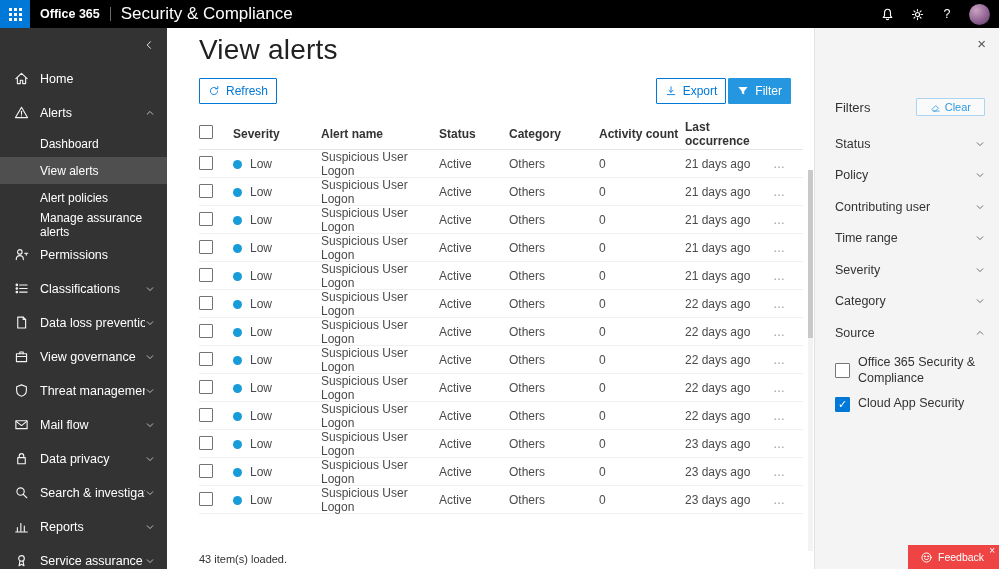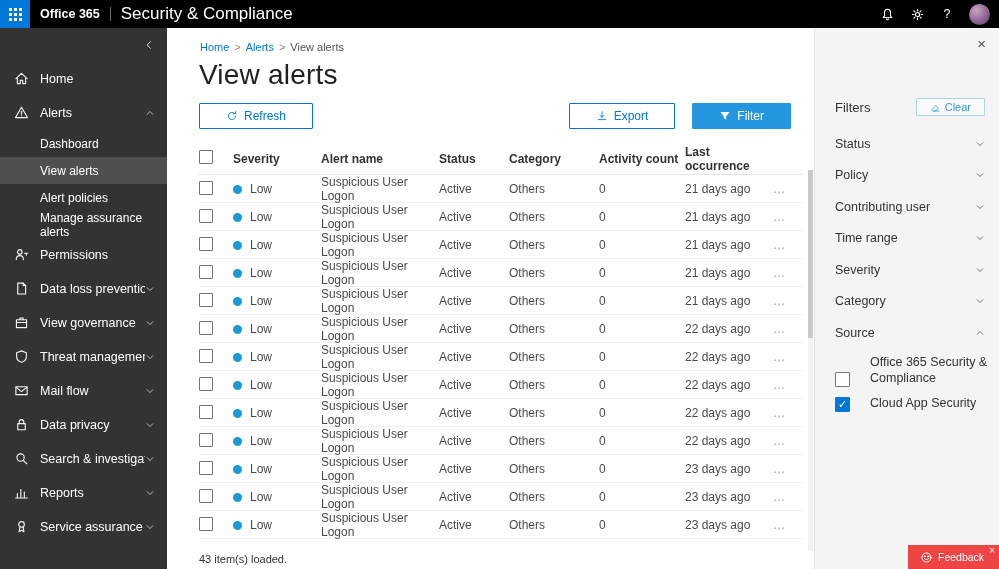--- a/index.html
+++ b/index.html
@@ -33,22 +33,22 @@
   .sub-item{height:27px;display:flex;align-items:center;padding-left:40px;font-size:12px;cursor:pointer}
   .sub-item.selected{background:#4f4f4f}
 
   
   .main{position:absolute;top:28px;left:167px;right:185px;bottom:0;background:#fff;overflow:hidden}
   .breadcrumb{margin:13px 0 0 33px;font-size:11px;color:#666}
   .breadcrumb a{color:#0078d7;text-decoration:none;cursor:pointer}
   .crumb-sep{margin:0 5px;color:#888}
   h1{margin:6px 0 0 32px;font-size:28px;font-weight:300;color:#212121;letter-spacing:.2px}
   .toolbar{display:flex;justify-content:space-between;align-items:center;margin:12px 23px 0 32px}
-  .toolbar-right{display:flex;gap:17px}
-  .btn{display:inline-flex;align-items:center;gap:6px;font-size:12px;padding:5px 26px;cursor:pointer;background:#fff;border:1px solid #0078d7;color:#0078d7;font-family:inherit;border-radius:1px}
+  .toolbar-right{display:flex;gap:2px}
+  .btn{display:inline-flex;align-items:center;gap:6px;font-size:12px;padding:5px 8px;cursor:pointer;background:#fff;border:1px solid #0078d7;color:#0078d7;font-family:inherit;border-radius:1px}
   .btn .bicon{width:12px;height:12px;display:flex}
   .btn .bicon svg{width:12px;height:12px}
   .btn.solid{background:#2596e0;border-color:#2596e0;color:#fff}
 
   .table{margin:14px 0 0 32px;width:604px}
   .trow{display:grid;grid-template-columns:34px 88px 118px 70px 90px 86px 88px 28px;align-items:center;height:28px;border-bottom:1px solid #f0f0f0;font-size:12px;color:#4a4a4a}
   .trow.thead{font-weight:700;color:#333;height:32px;border-bottom:1px solid #e4e4e4}
   .cb{width:14px;height:14px;border:1px solid #737373;background:#fff;display:inline-block;cursor:pointer;border-radius:1px}
   .sev{display:flex;align-items:center;gap:8px}
   .dot{width:9px;height:9px;border-radius:50%;background:#1a9bd9;flex:none}
@@ -62,21 +62,21 @@
   .fclose{position:absolute;top:8px;right:13px;font-size:15px;color:#555;cursor:pointer;line-height:1}
   .fhead{display:flex;justify-content:space-between;align-items:center;margin:70px 14px 12px 20px}
   .ftitle{font-size:13px;font-weight:400;color:#333}
   .clear-btn{display:inline-flex;align-items:center;gap:4px;font-size:11px;color:#2f9be4;background:rgba(255,255,255,.5);border:1px solid #abd3f2;padding:2px 13px;cursor:pointer;font-family:inherit;border-radius:1px}
   .clear-btn .cicon{width:11px;height:11px;display:flex}
   .clear-btn svg{width:11px;height:11px}
   .fsec{display:flex;justify-content:space-between;align-items:center;height:31.5px;margin:0 14px 0 20px;font-size:12.5px;color:#333;cursor:pointer}
   .fsec .schev{width:10px;height:10px;color:#444}
   .fsec .schev svg{width:10px;height:10px;display:block}
   .fopts{margin:5px 8px 6px 20px}
-  .fopt{display:flex;align-items:flex-end;gap:20px;margin-bottom:8px;font-size:12.5px;color:#333;cursor:pointer;line-height:1.35}
+  .fopt{display:flex;align-items:center;gap:8px;margin-bottom:8px;font-size:12.5px;color:#333;cursor:pointer;line-height:1.35}
   .fcb{width:15px;height:15px;border:1px solid #767676;background:#fff;flex:none;display:flex;align-items:center;justify-content:center;font-size:11px;border-radius:1px;margin-top:1px;color:#fff}
   .fcb.checked{background:#0078d7;border-color:#0078d7}
 
   
   .feedback{position:absolute;right:0;bottom:0;width:91px;height:24px;background:#ef4444;color:#fff;display:flex;align-items:center;gap:5px;padding:0 12px;cursor:pointer;z-index:40}
   .feedback .smiley{width:13px;height:13px;display:flex}
   .feedback svg{width:13px;height:13px}
   .fb-label{font-size:10.5px}
   .fb-x{position:absolute;top:0;right:4px;font-size:10px;line-height:11px;cursor:pointer;color:#fff}
 </style>
@@ -163,20 +163,38 @@
               <circle cx="6.2" cy="5.2" r="2.4"></circle>
               <path d="M2.4 13.4 C2.4 10.4 4 9.2 6.2 9.2 C8.4 9.2 10 10.4 10 13.4"></path>
               <path d="M11.3 6.6 H14.6 M13.1 6.6 V8.6"></path>
             </svg>
           </span>
           <span class="side-label">Permissions</span>
         </div>
         <div class="side-item">
           <span class="side-icon">
             <svg viewBox="0 0 16 16" fill="none" stroke="currentColor" stroke-width="1.2" stroke-linecap="round" stroke-linejoin="round">
+              <path d="M6 4.2 H14"></path>
+              <path d="M6 8 H14"></path>
+              <path d="M6 11.8 H14"></path>
+              <circle cx="3" cy="4.2" r=".8" fill="currentColor"></circle>
+              <circle cx="3" cy="8" r=".8" fill="currentColor"></circle>
+              <circle cx="3" cy="11.8" r=".8" fill="currentColor"></circle>
+            </svg>
+          </span>
+          <span class="side-label">Classifications</span>
+          <span class="side-chev">
+            <svg viewBox="0 0 16 16" fill="none" stroke="currentColor" stroke-width="1.2" stroke-linecap="round" stroke-linejoin="round">
+              <path d="M3.5 6 L8 10.5 L12.5 6"></path>
+            </svg>
+          </span>
+        </div>
+        <div class="side-item">
+          <span class="side-icon">
+            <svg viewBox="0 0 16 16" fill="none" stroke="currentColor" stroke-width="1.2" stroke-linecap="round" stroke-linejoin="round">
               <path d="M4 2.2 H9.8 L12.4 4.8 V13.8 H4 Z"></path>
               <path d="M9.8 2.2 V4.8 H12.4"></path>
             </svg>
           </span>
           <span class="side-label">Data loss prevention</span>
           <span class="side-chev">
             <svg viewBox="0 0 16 16" fill="none" stroke="currentColor" stroke-width="1.2" stroke-linecap="round" stroke-linejoin="round">
               <path d="M3.5 6 L8 10.5 L12.5 6"></path>
             </svg>
           </span>
@@ -278,21 +296,20 @@
           <span class="side-chev">
             <svg viewBox="0 0 16 16" fill="none" stroke="currentColor" stroke-width="1.2" stroke-linecap="round" stroke-linejoin="round">
               <path d="M3.5 6 L8 10.5 L12.5 6"></path>
             </svg>
           </span>
         </div>
       </div>
   </nav>
 
   <main class="main">
-    <div class="breadcrumb" id="breadcrumb"><a>Home</a><span class="crumb-sep">&gt;</span><a>Alerts</a><span class="crumb-sep">&gt;</span><span style="color: rgb(85, 85, 85);">View alerts</span></div>
     <h1>View alerts</h1>
 
     <div class="toolbar">
       <button class="btn">
         <span class="bicon">
             <svg viewBox="0 0 16 16" fill="none" stroke="currentColor" stroke-width="1.2" stroke-linecap="round" stroke-linejoin="round">
               <path d="M12.8 8 a4.8 4.8 0 1 1 -1.5 -3.5"></path>
               <path d="M13 2 L13 5.2 L9.8 5"></path>
             </svg>
           </span>

